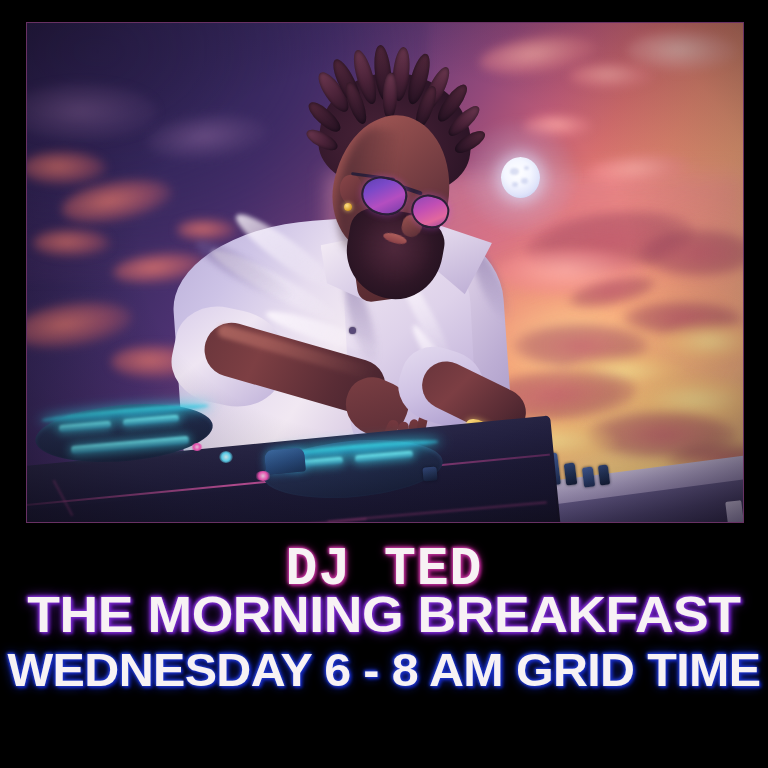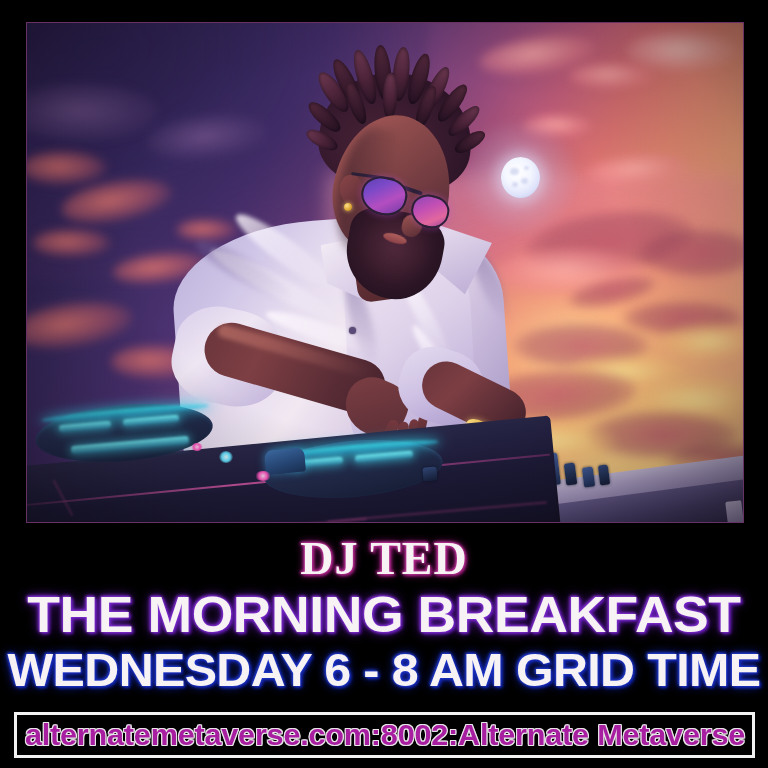--- a/index.html
+++ b/index.html
@@ -559,24 +559,24 @@
     position: absolute;
     width: 768px;
     text-align: center;
     white-space: nowrap;
     font-weight: bold;
     color: #f7f2f4;
     line-height: 1;
   }
 
   #line-name {
-    top: 12px;
-    font-size: 46px;
+    top: 20px;
+    font-size: 53px;
     letter-spacing: 1px;
-    font-family: Liberation Serif, serif;
+    font-family: Liberation Mono, monospace;
     text-shadow:
       0 0 2px #c2449c, 0 0 4px #b82f93, 0 0 9px #a81f88,
       2px 2px 3px #8d1570, -1px -1px 3px #b8309a;
   }
 
   #line-show {
     top: 66px;
     font-size: 50px;
     letter-spacing: -0.4px;
     transform: scaleX(1.07);
@@ -803,18 +803,15 @@
   </div>
 
   <div id="text-block">
 
     <div class="line" id="line-name">DJ TED</div>
 
     <div class="line" id="line-show">THE MORNING BREAKFAST</div>
 
     <div class="line" id="line-time">WEDNESDAY 6 - 8 AM GRID TIME</div>
 
-    <div id="url-box">
-      <span id="url-text">alternatemetaverse.com:8002:Alternate Metaverse</span>
-    </div>
   </div>
 
 </div>
 
 </body></html>

